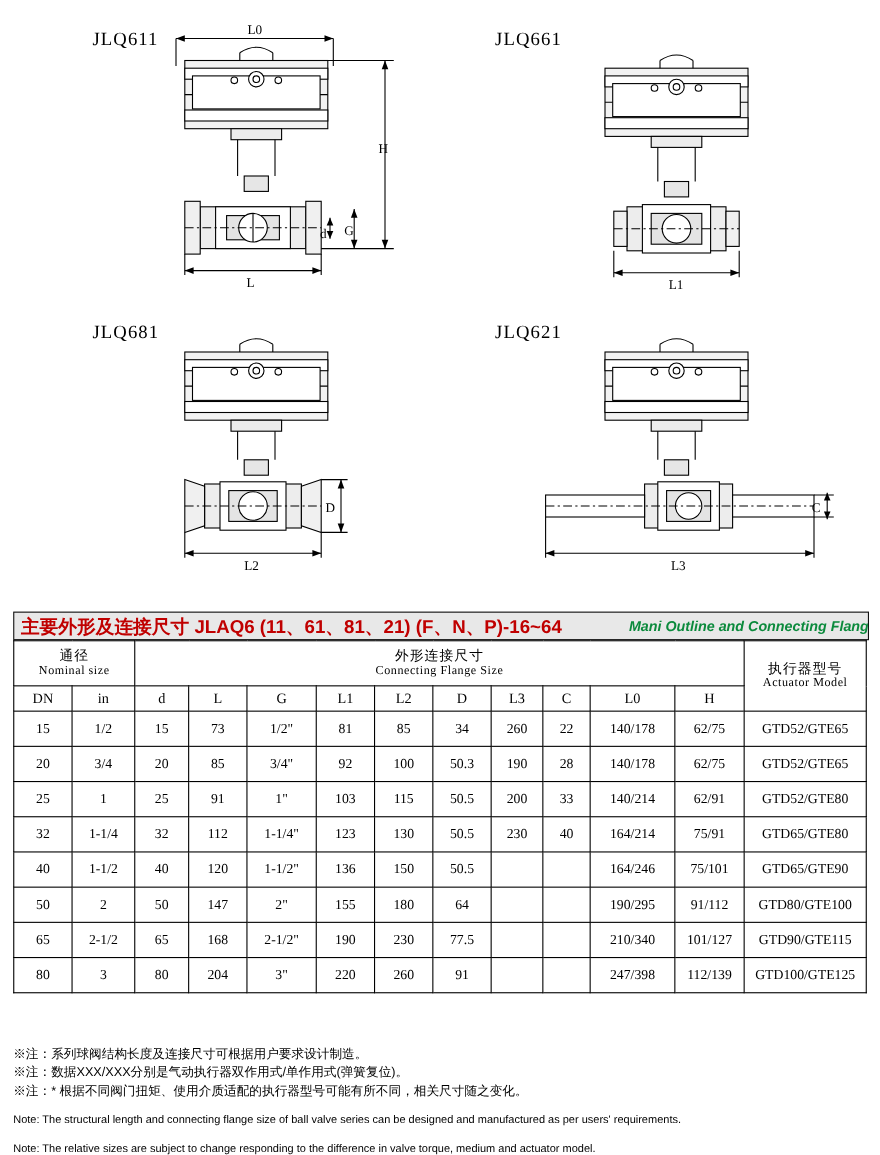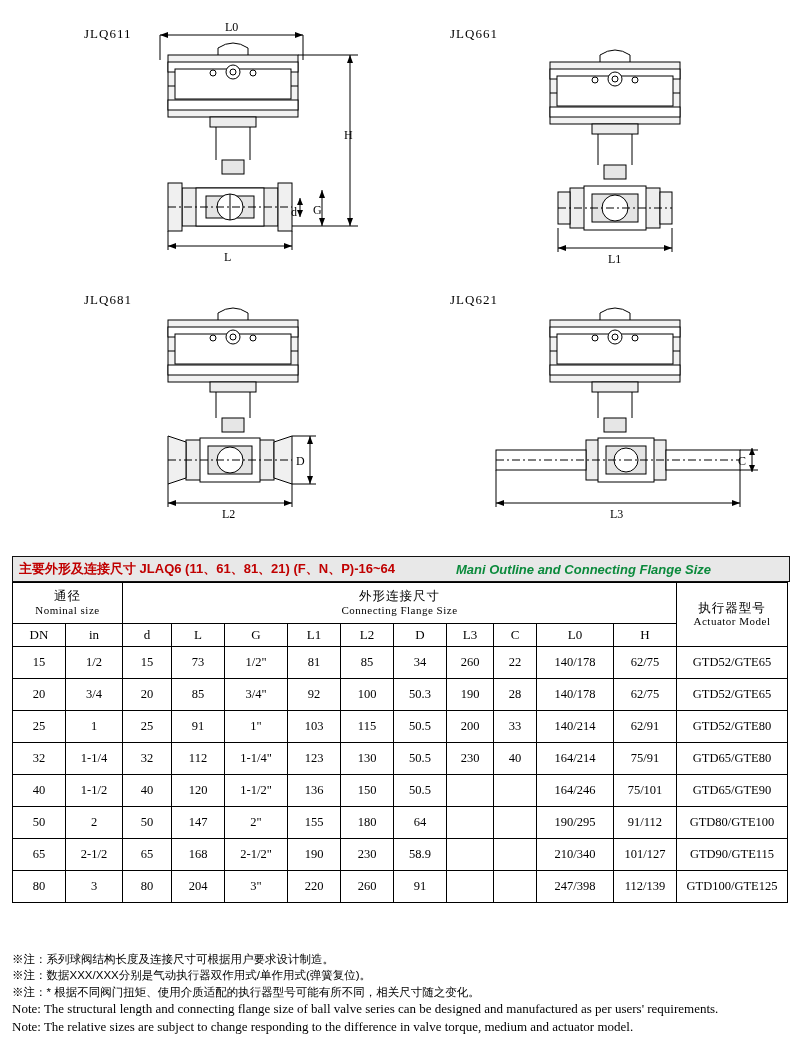--- a/index.html
+++ b/index.html
@@ -11,34 +11,34 @@
     position:relative;
     overflow:hidden;
   }
   .page{position:relative;width:800px;height:1050px;}
 
   
   .drawings{position:relative;width:800px;height:545px;}
   .quad{position:absolute;}
   .q-label{
     font-family:"Liberation Serif", serif;
-    font-size:13px;letter-spacing:1px;
+    font-size:17px;letter-spacing:1px;
   }
 
   svg{display:block;}
 
   
   .banner{
     position:absolute;left:12px;top:556px;width:776px;height:24px;
     background:#e8e8e8;border:1px solid #111;
     display:flex;align-items:center;
     overflow:hidden;
   }
   .banner .cn{
-    color:#c00000;font-weight:bold;font-size:13px;
+    color:#c00000;font-weight:bold;font-size:17px;
     font-family:"Liberation Sans", sans-serif;
     padding-left:6px;white-space:nowrap;
   }
   .banner .en{
     color:#0b8a3c;font-weight:bold;font-style:italic;font-size:13px;
     font-family:"Liberation Sans", sans-serif;
     padding-left:14px;white-space:nowrap;margin-left:47px;
   }
 
   
@@ -61,21 +61,21 @@
   .hdr-en{font-size:11px;letter-spacing:.5px;}
   .sym{font-size:13px;}
   .two-line{line-height:1.15;padding:2px 0;}
 
   
   .notes{
     position:absolute;left:12px;top:951px;width:780px;
     font-size:11.5px;line-height:1.42;
   }
   .notes .cn{font-family:"Liberation Sans", sans-serif;font-size:11.5px;}
-  .notes .en{font-family:Liberation Serif, serif;font-size:13px;}
+  .notes .en{font-family:Liberation Sans, sans-serif;font-size:10px;margin-top:12px;}
   .notes div{white-space:nowrap;}
 </style>
 </head>
 <body>
 
 <div class="page">
 
   <div class="drawings">
 
     <div class="quad" style="left:0;top:0;width:400px;height:280px;">
@@ -419,21 +419,21 @@
         <td>GTD80/GTE100</td>
       </tr>
       <tr>
         <td>65</td>
         <td>2-1/2</td>
         <td>65</td>
         <td>168</td>
         <td>2-1/2"</td>
         <td>190</td>
         <td>230</td>
-        <td>58.9</td>
+        <td>77.5</td>
         <td></td>
         <td></td>
         <td>210/340</td>
         <td>101/127</td>
         <td>GTD90/GTE115</td>
       </tr>
       <tr>
         <td>80</td>
         <td>3</td>
         <td>80</td>

